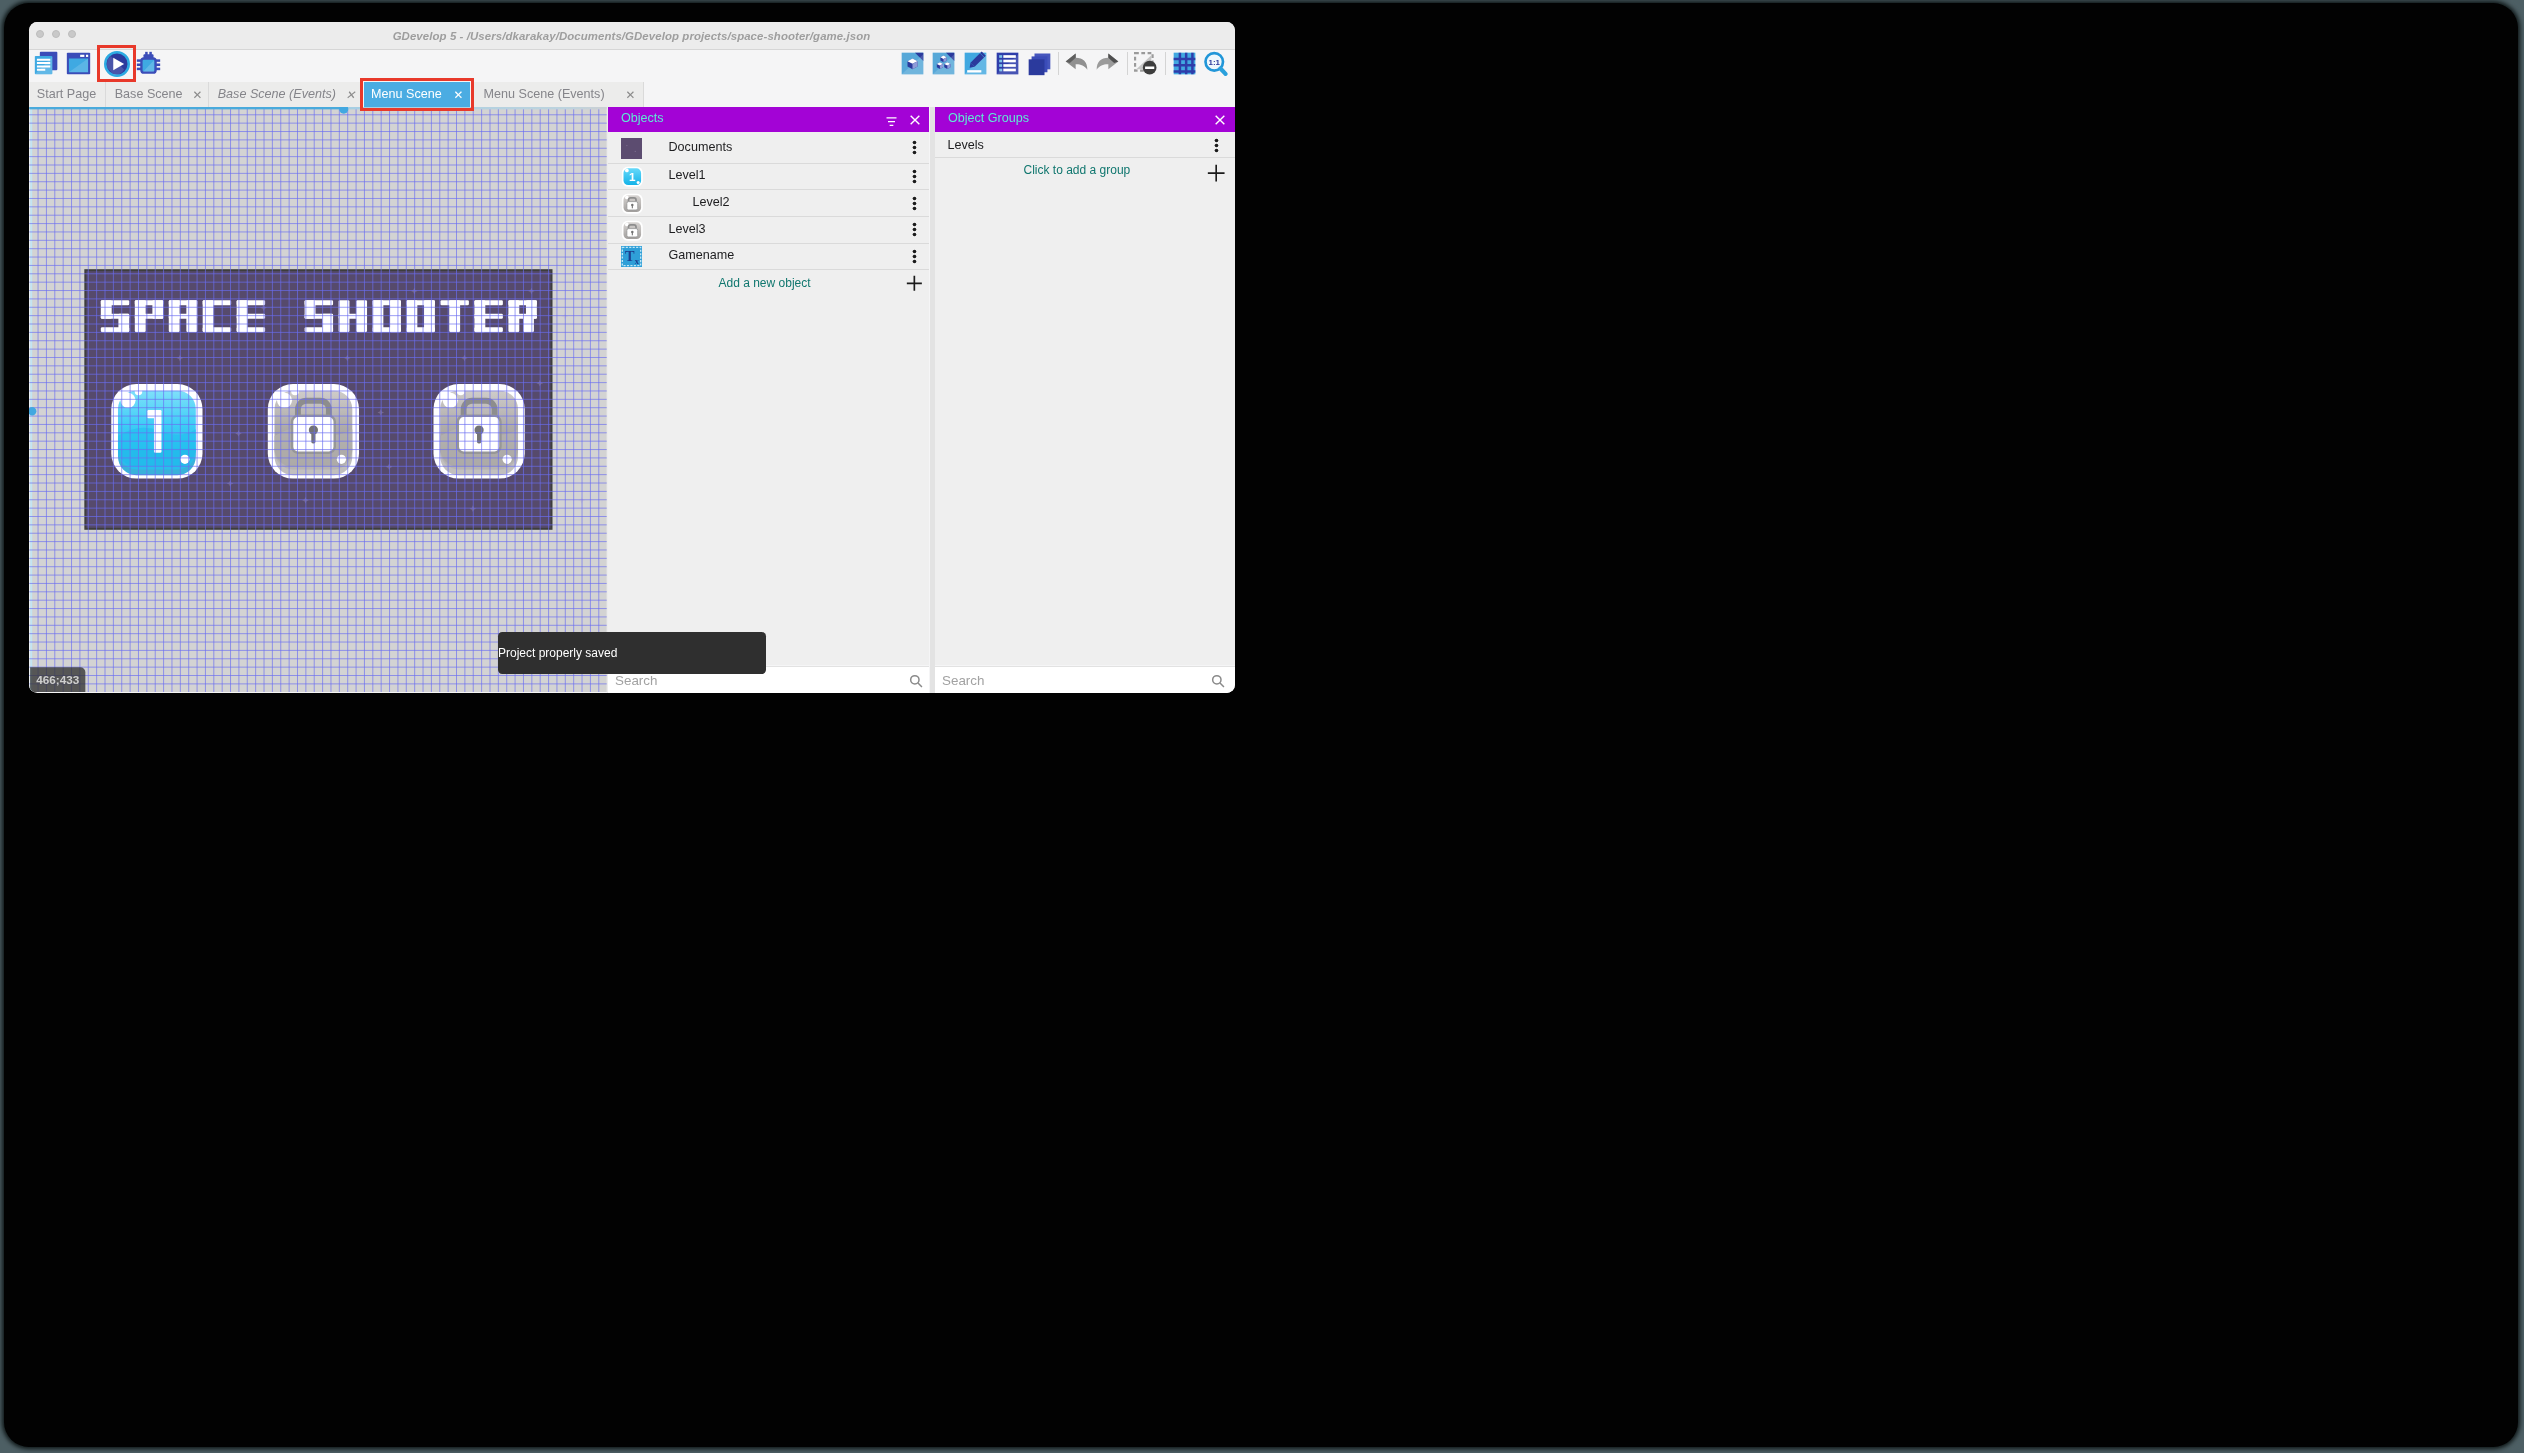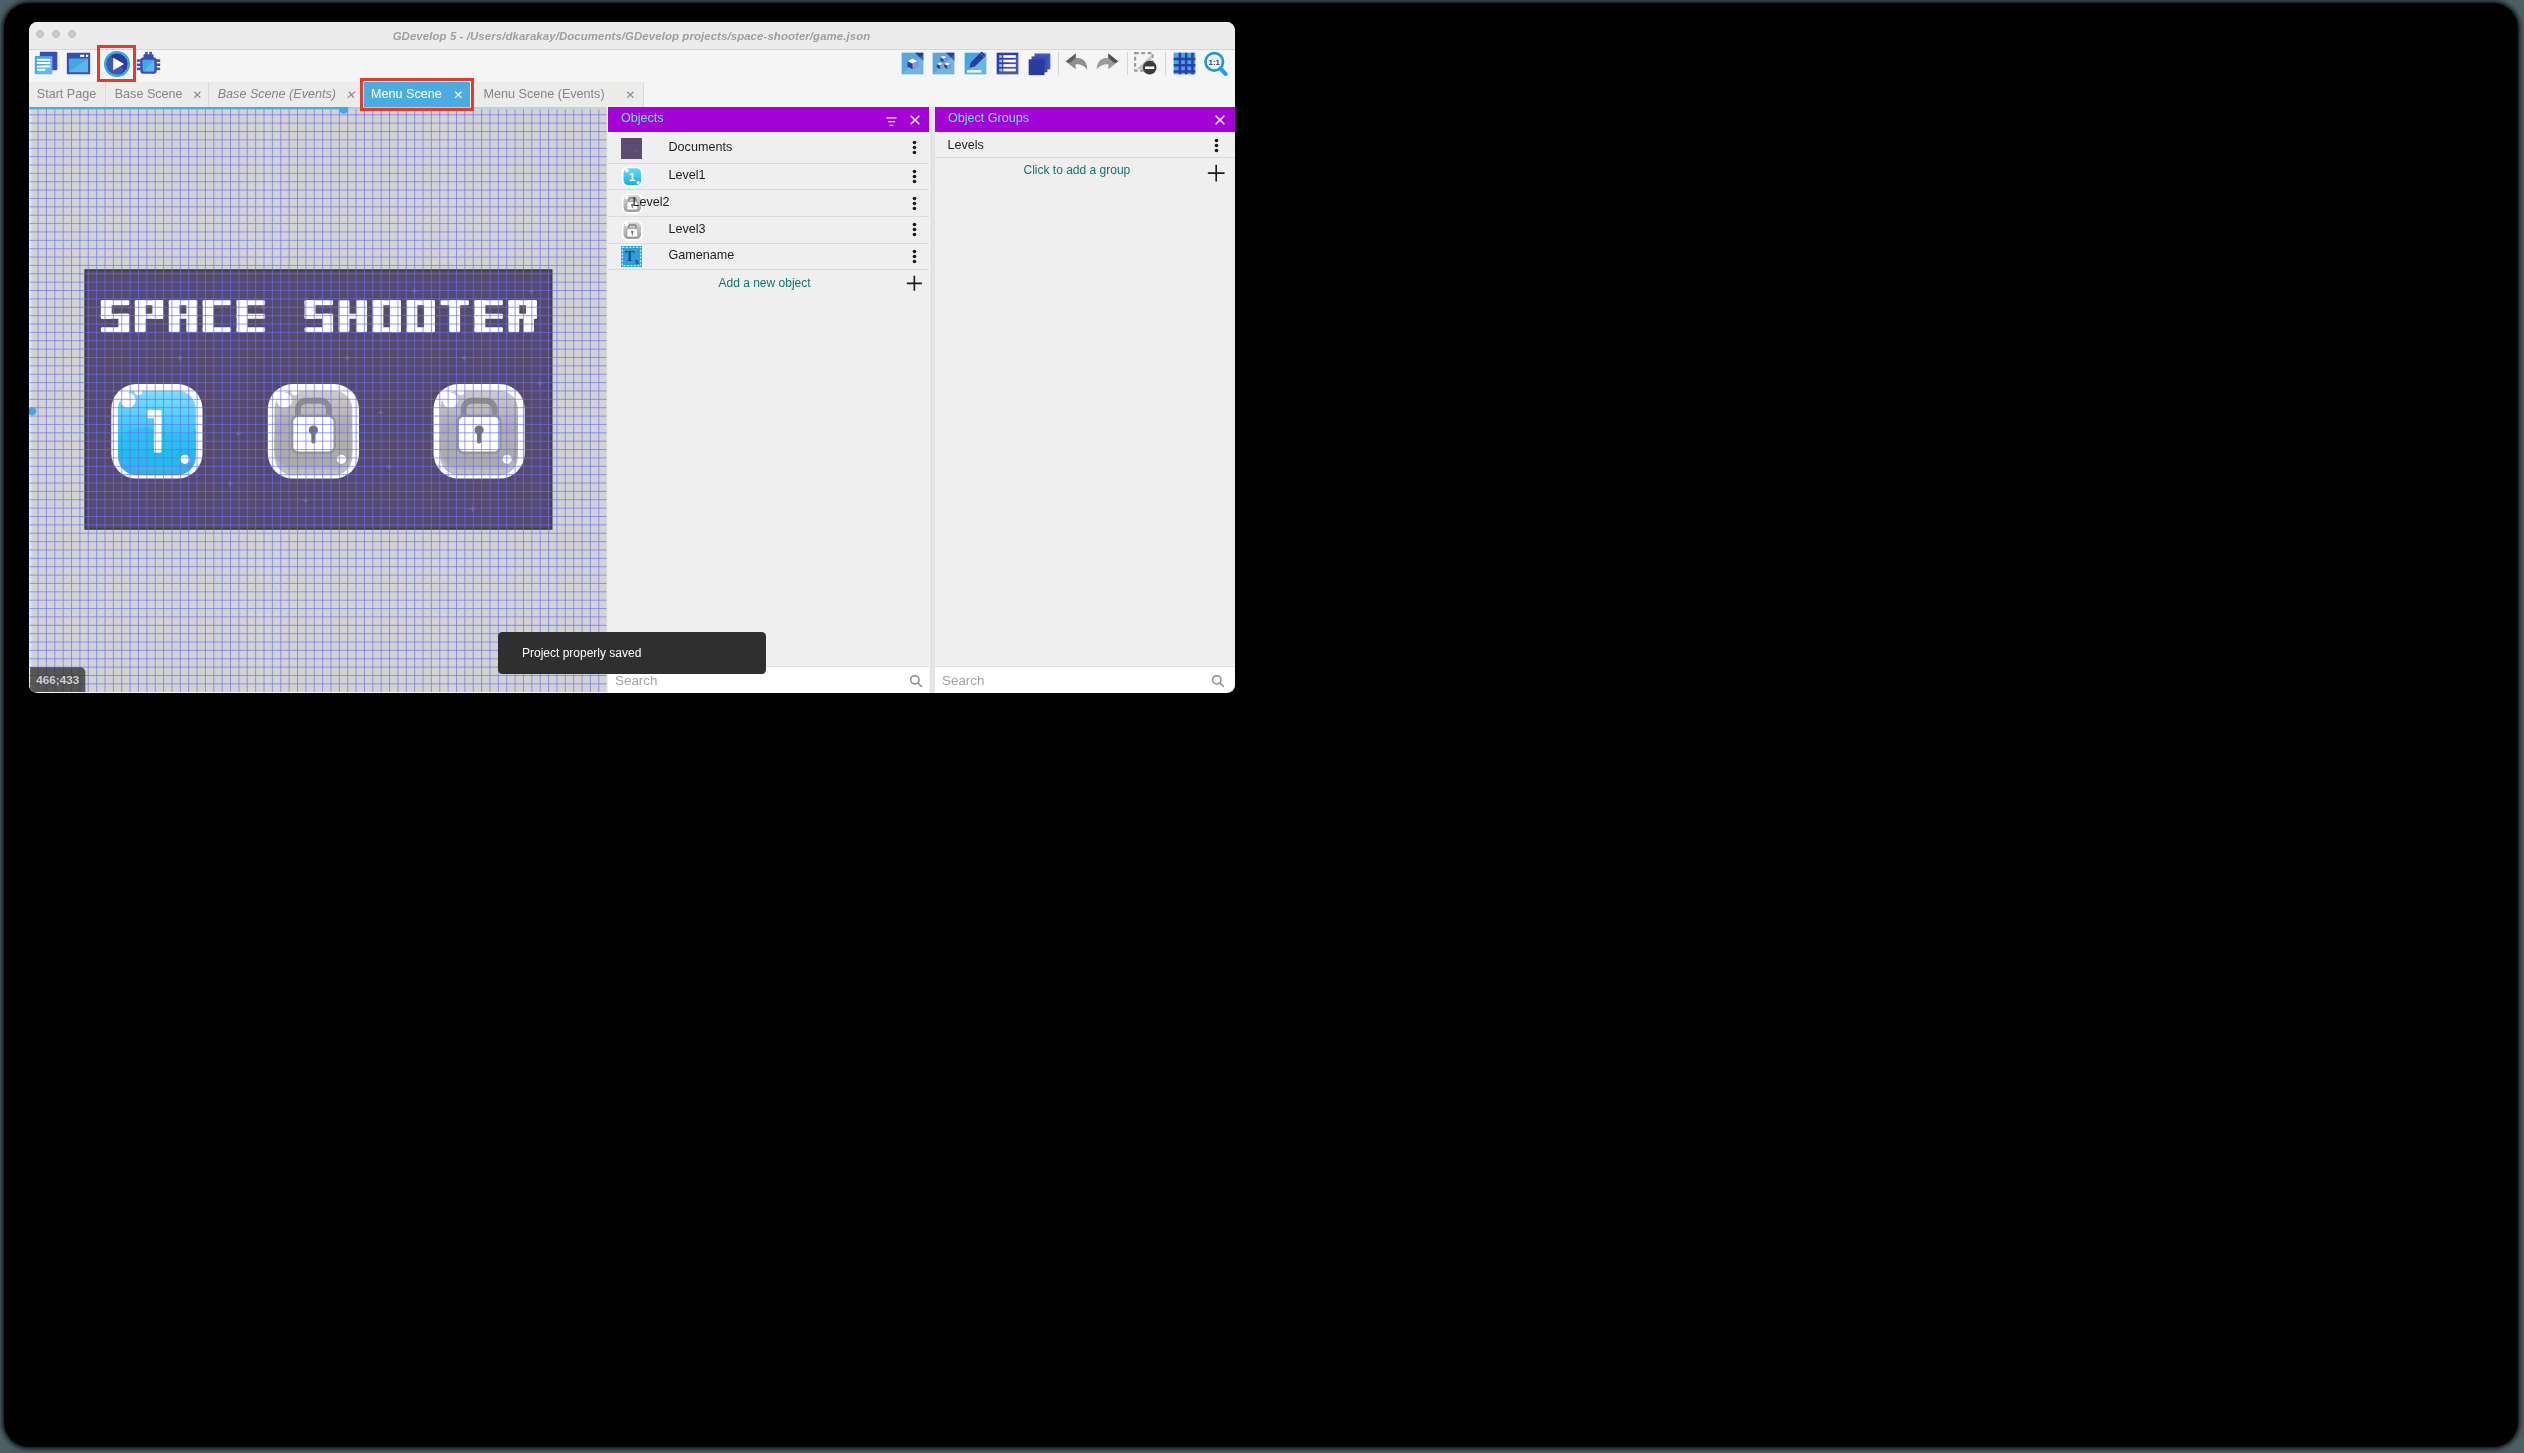--- a/index.html
+++ b/index.html
@@ -13,21 +13,21 @@
 #tabbar{position:absolute;left:0;top:60px;width:100%;height:25px;background:#f5f5f6;}
 .tab{position:absolute;top:60px;height:25px;background:#ececeb;border-right:0.8px solid #dadada;box-sizing:border-box;color:#85858a;font-size:12.6px;}
 .tab span.x{color:#8a8a8a;font-size:11.7px;}
 #redbox1{position:absolute;left:68px;top:23px;width:39px;height:37px;border:3.8px solid #e8392a;box-sizing:border-box;z-index:5;}
 #redbox2{position:absolute;left:331px;top:56px;width:114px;height:33px;border:3.8px solid #e8392a;box-sizing:border-box;z-index:5;}
 #canvas{position:absolute;left:0;top:85px;}
 .panel{position:absolute;top:85px;background:#efefef;}
 .phead{position:absolute;top:85px;height:25px;background:#a303d6;color:#5eead4;font-size:12.6px;}
 .rowlab{font-size:12.6px;color:#1d1d1f;}
 .gray15{font-size:12px;color:#0f766e;}
-#toast{position:absolute;left:498px;top:632px;width:268px;height:42px;background:#2f2f2f;border-radius:4.2px;color:#fff;font-size:12px;line-height:42px;padding-left:24px;box-sizing:border-box;z-index:50;}
+#toast{position:absolute;left:498px;top:632px;width:268px;height:42px;background:#2f2f2f;border-radius:4.2px;color:#fff;font-size:12px;line-height:42px;padding-left:0;box-sizing:border-box;z-index:50;}
 .searchfield{position:absolute;background:#ffffff;}
 .ph{color:#a2a2a2;font-size:13.4px;}
 </style></head>
 <body>
 <div id="blackbg"></div>
 <div id="win">
   <div id="titlebar">
     <div class="tl" style="left:7px"></div>
       <div class="tl" style="left:23px"></div>
       <div class="tl" style="left:39px"></div>
@@ -387,21 +387,21 @@
           </linearGradient>
         </defs>
         <rect x="1" y="2" width="25" height="24" rx="7" fill="#ffffff"></rect>
         <rect x="3" y="4" width="21" height="20" rx="5.5" fill="url(#lg2)"></rect>
         <circle cx="7" cy="6.5" r="2.2" fill="#fff"></circle>
         <rect x="9" y="7" width="9" height="8" rx="2.6" fill="none" stroke="#8d8d8d" stroke-width="2"></rect>
         <rect x="7" y="11.5" width="13" height="10" rx="2" fill="#ffffff" stroke="#979797" stroke-width="1"></rect>
         <circle cx="13.5" cy="15.5" r="1.5" fill="#737373"></circle>
         <rect x="12.9" y="16" width="1.3" height="3.5" fill="#737373"></rect>
       </svg></div>
-    <div class="abs rowlab" style="left:604px;top:173px">Level2</div>
+    <div class="abs rowlab" style="left:664px;top:173px">Level2</div>
     <svg class="abs" style="left:883px;top:174px" width="5" height="15" viewBox="0 0 6 18">
       <circle cx="3" cy="3" r="2.2" fill="#1b1b1b"></circle>
       <circle cx="3" cy="9" r="2.2" fill="#1b1b1b"></circle>
       <circle cx="3" cy="15" r="2.2" fill="#1b1b1b"></circle>
     </svg>
     <div class="abs" style="left:579px;top:195px;width:321px;height:27px;border-bottom:0.8px solid #dadada;box-sizing:border-box"></div>
     <div class="abs" style="left:592px;top:197px;width:22.6px;height:22.6px"><svg width="22.6" height="22.6" viewBox="0 0 27 27">
         <defs>
           <linearGradient id="lg3" x1="0" y1="0" x2="0" y2="1">
             <stop offset="0" stop-color="#d7d4d2"></stop>

